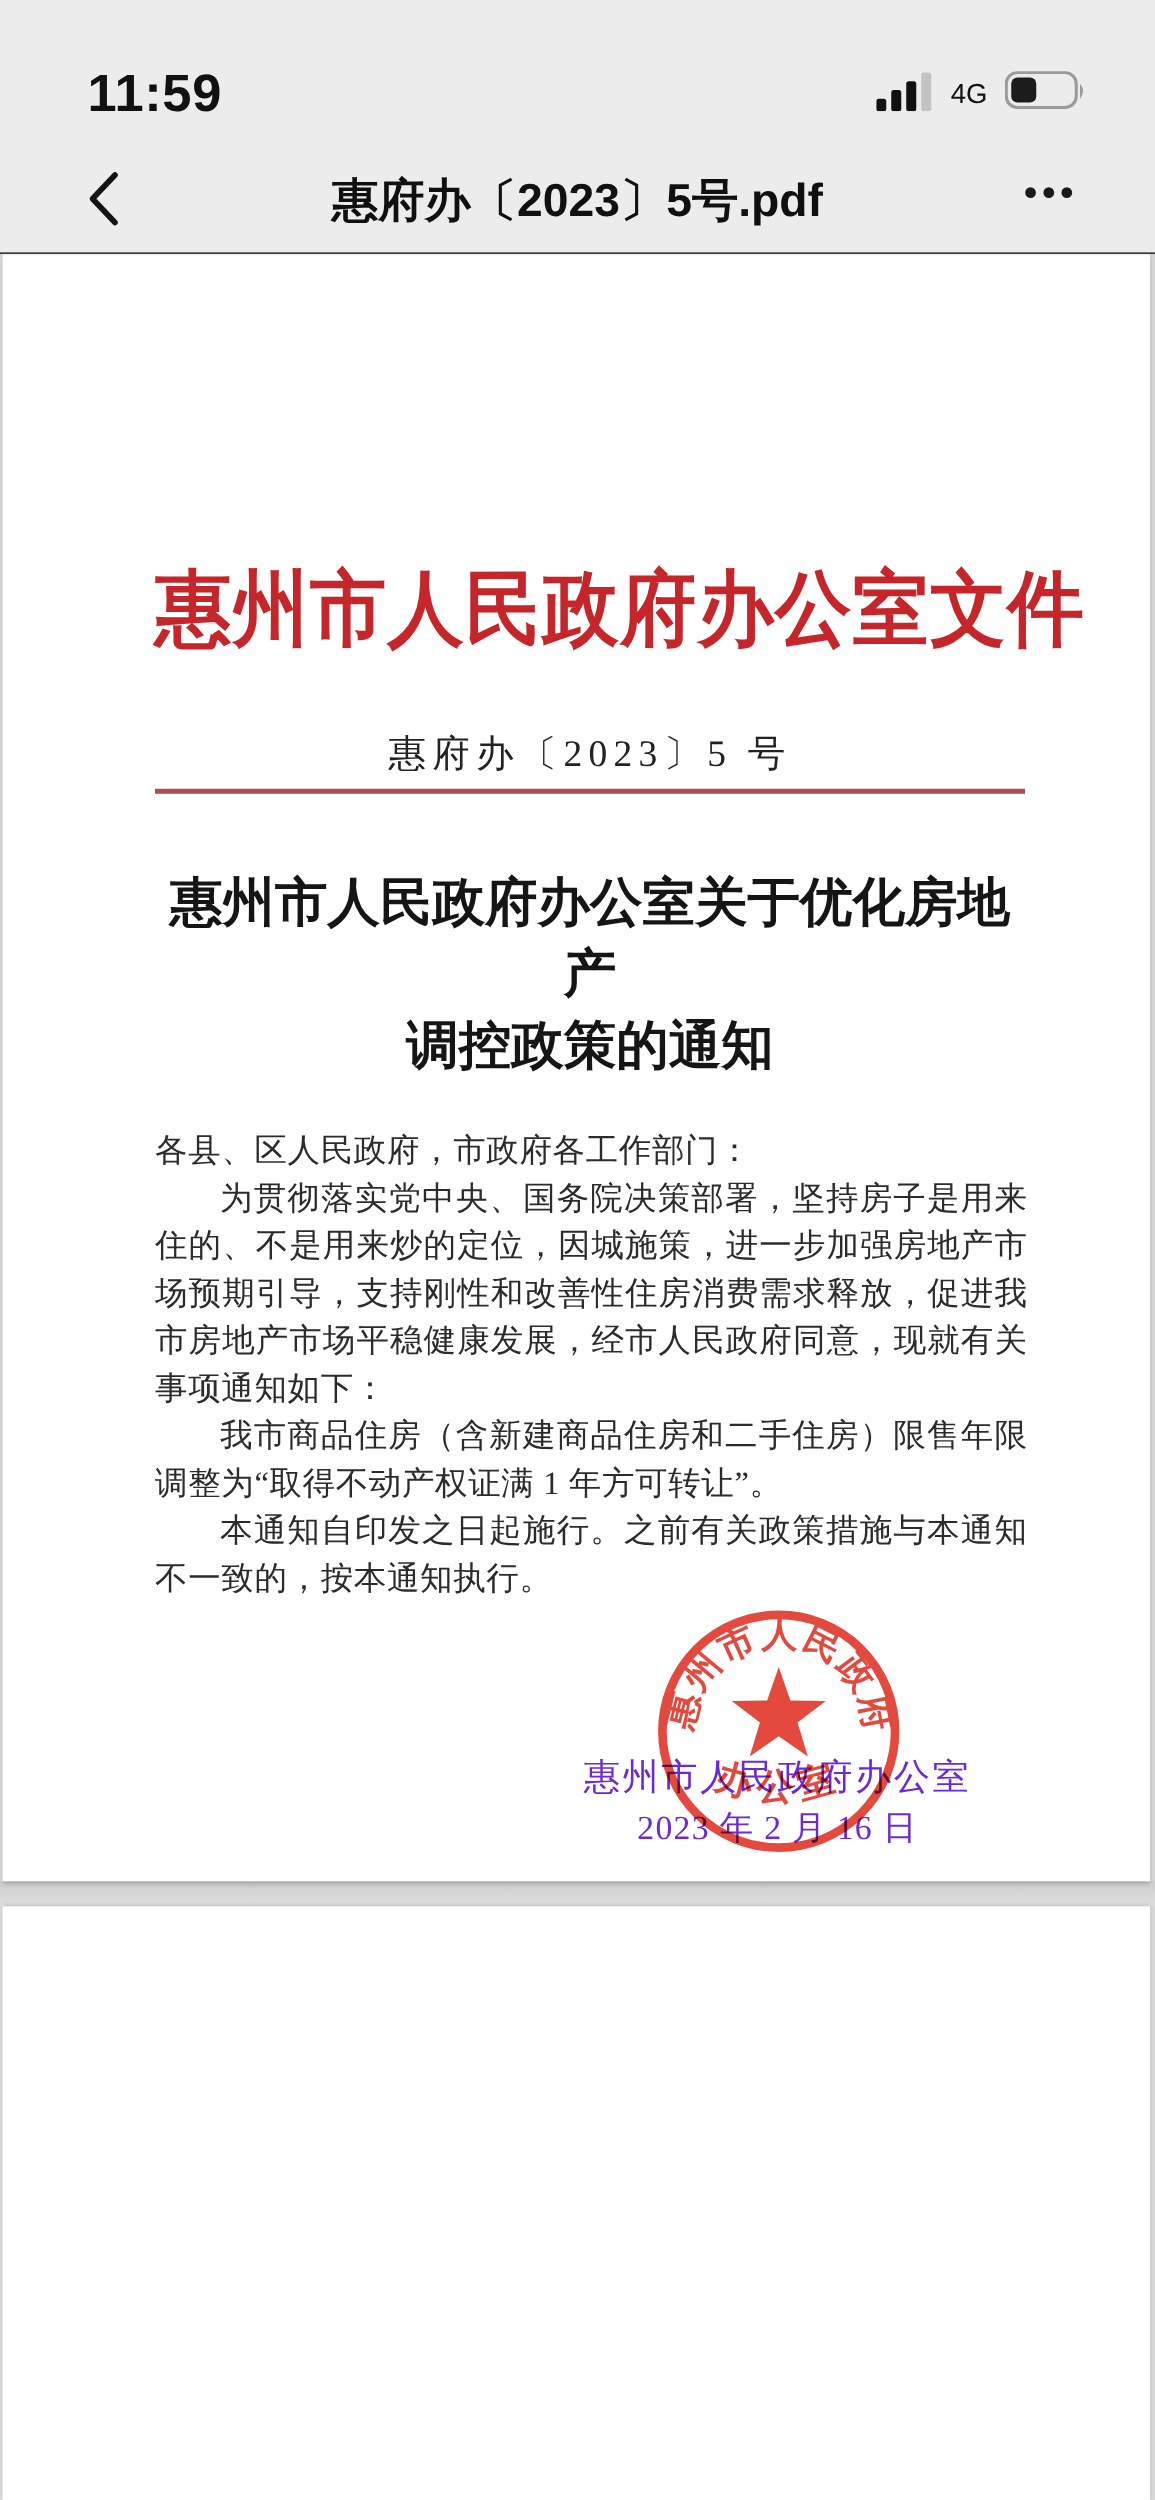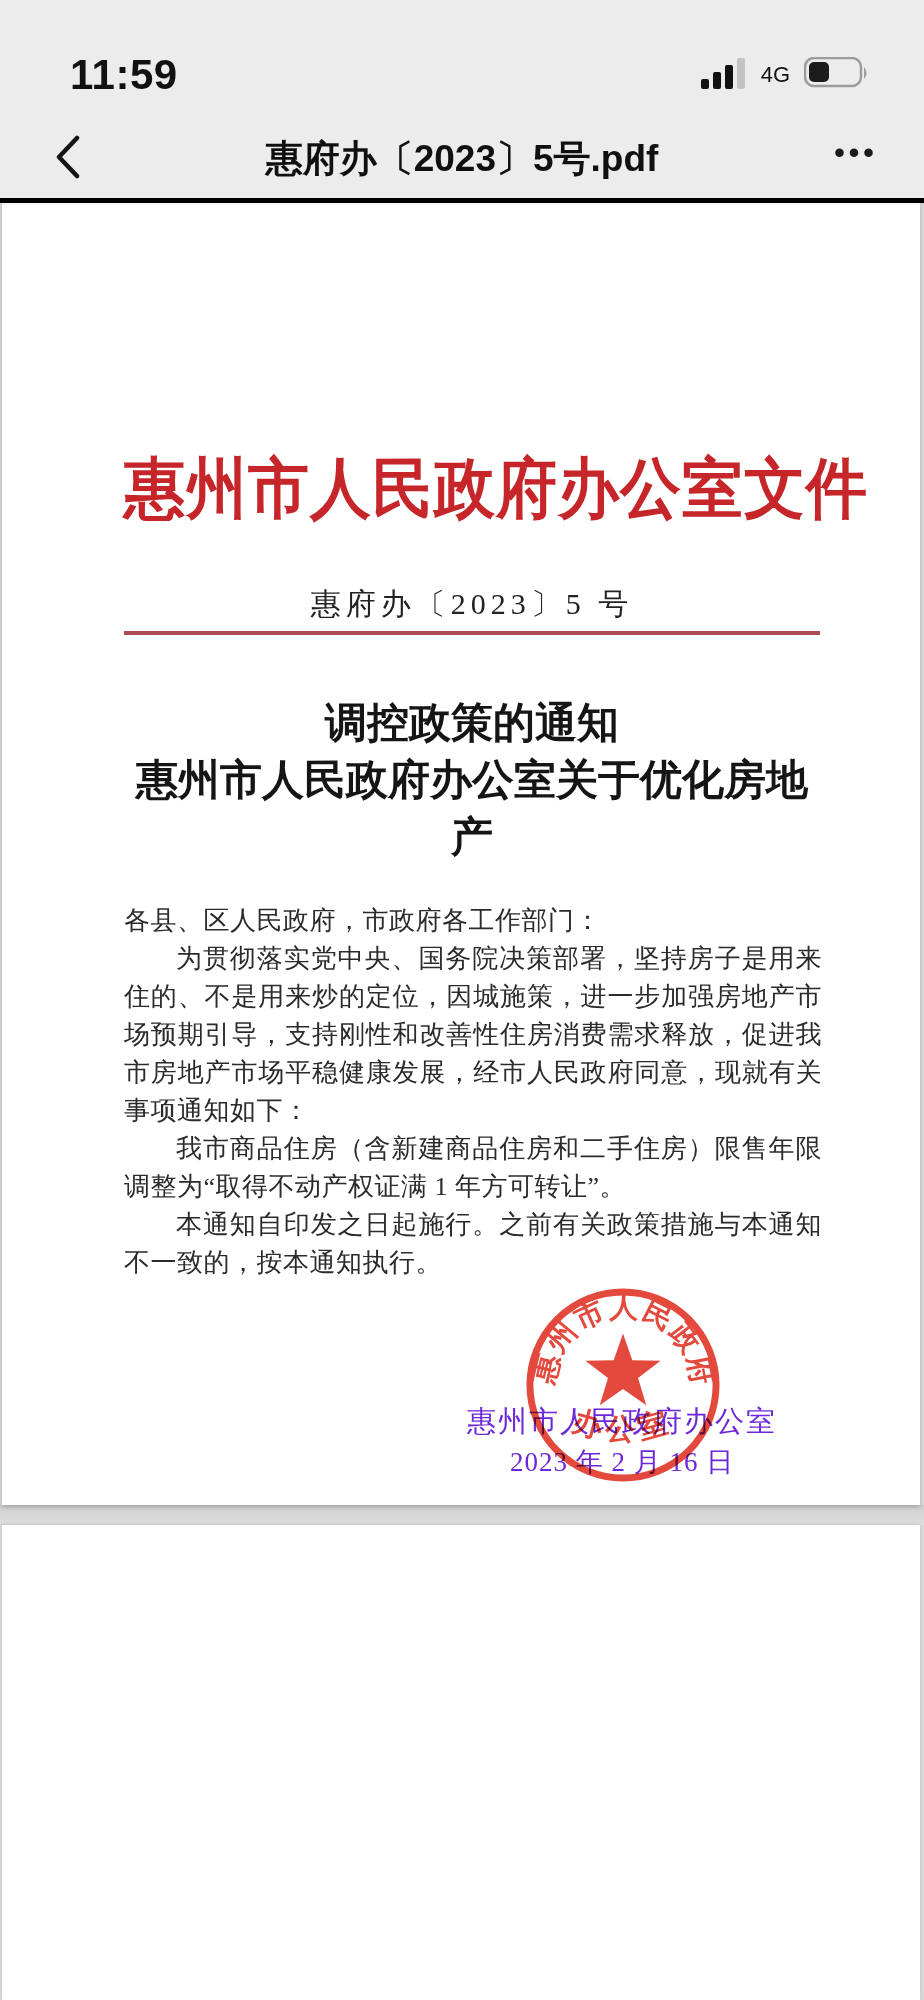--- a/index.html
+++ b/index.html
@@ -37,22 +37,22 @@
     color: #111;
     font-weight: 500;
   }
   
   .nav-bar {
     height: 83px;
     background: #ececec;
     display: flex;
     align-items: center;
     justify-content: space-between;
-    padding: 0 40px;
-    border-bottom: 5px solid #000000;
+    padding: 0 55px;
+    border-bottom: 1px solid #000000;
     box-shadow: 0 1px 2px rgba(0,0,0,0.08);
     position: relative;
     z-index: 5;
   }
   .nav-title {
     position: absolute;
     left: 50%;
     transform: translateX(-50%);
     font-size: 37px;
     font-weight: 600;
@@ -204,22 +204,22 @@
 
   <div class="page page-1">
 
     <div class="red-header">惠州市人民政府办公室文件</div>
 
     <div class="doc-number">惠府办〔2023〕5 号</div>
 
     <hr class="red-rule">
 
     <div class="doc-title">
+      <div>惠州市人民政府办公室关于优化房地产</div>
       <div>调控政策的通知</div>
-      <div>惠州市人民政府办公室关于优化房地产</div>
     </div>
 
     <div class="doc-body">
       <p>各县、区人民政府，市政府各工作部门：</p>
       <p class="indent">为贯彻落实党中央、国务院决策部署，坚持房子是用来住的、不是用来炒的定位，因城施策，进一步加强房地产市场预期引导，支持刚性和改善性住房消费需求释放，促进我市房地产市场平稳健康发展，经市人民政府同意，现就有关事项通知如下：</p>
       <p class="indent">我市商品住房（含新建商品住房和二手住房）限售年限调整为“取得不动产权证满 1 年方可转让”。</p>
       <p class="indent">本通知自印发之日起施行。之前有关政策措施与本通知不一致的，按本通知执行。</p>
     </div>
 
     <div class="sign-block">

